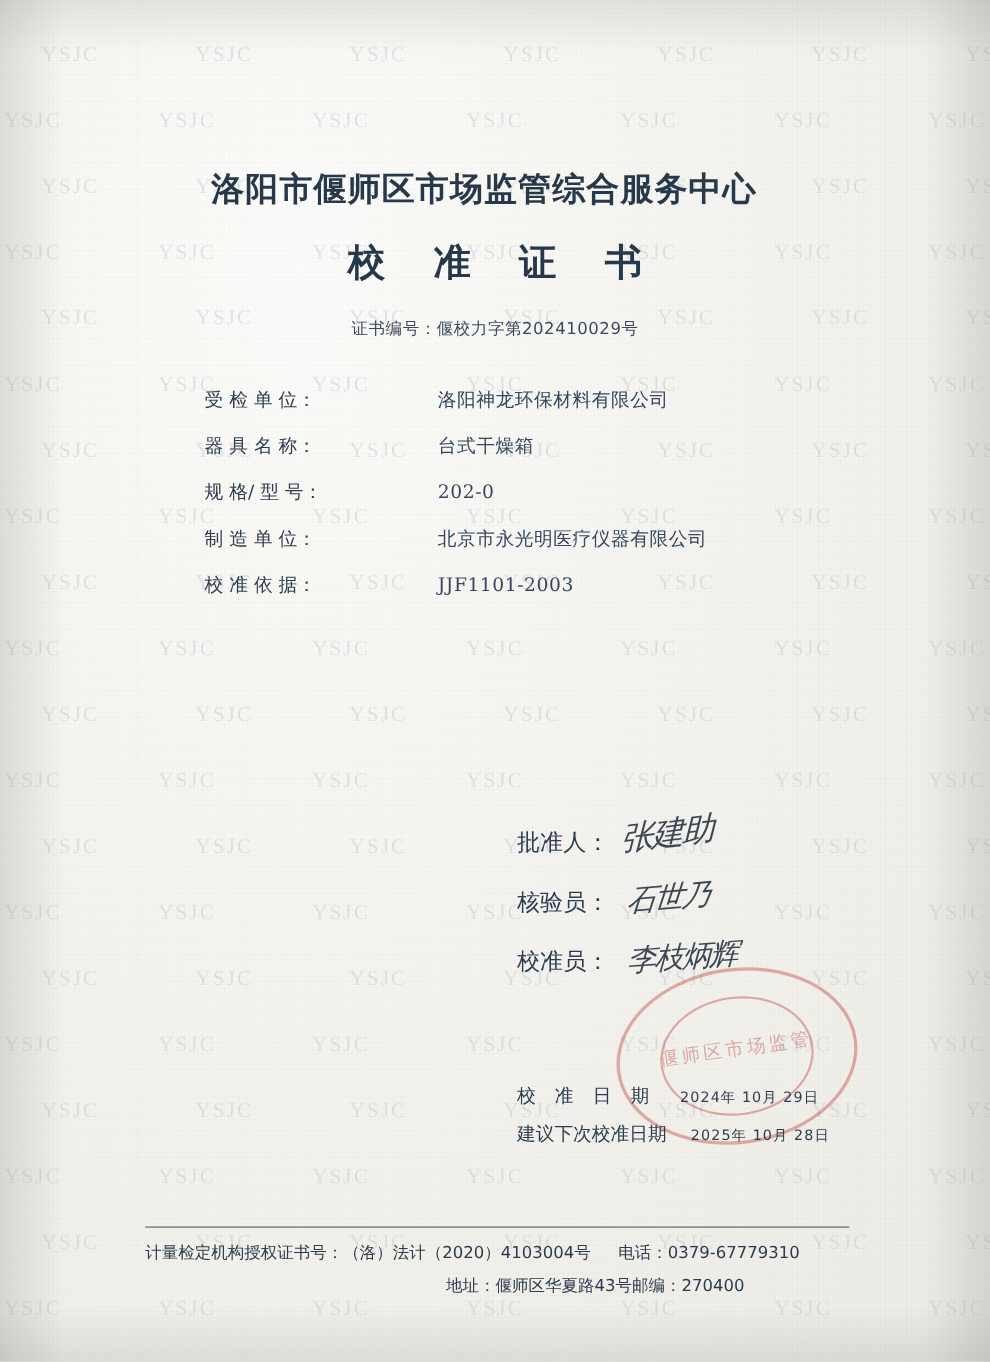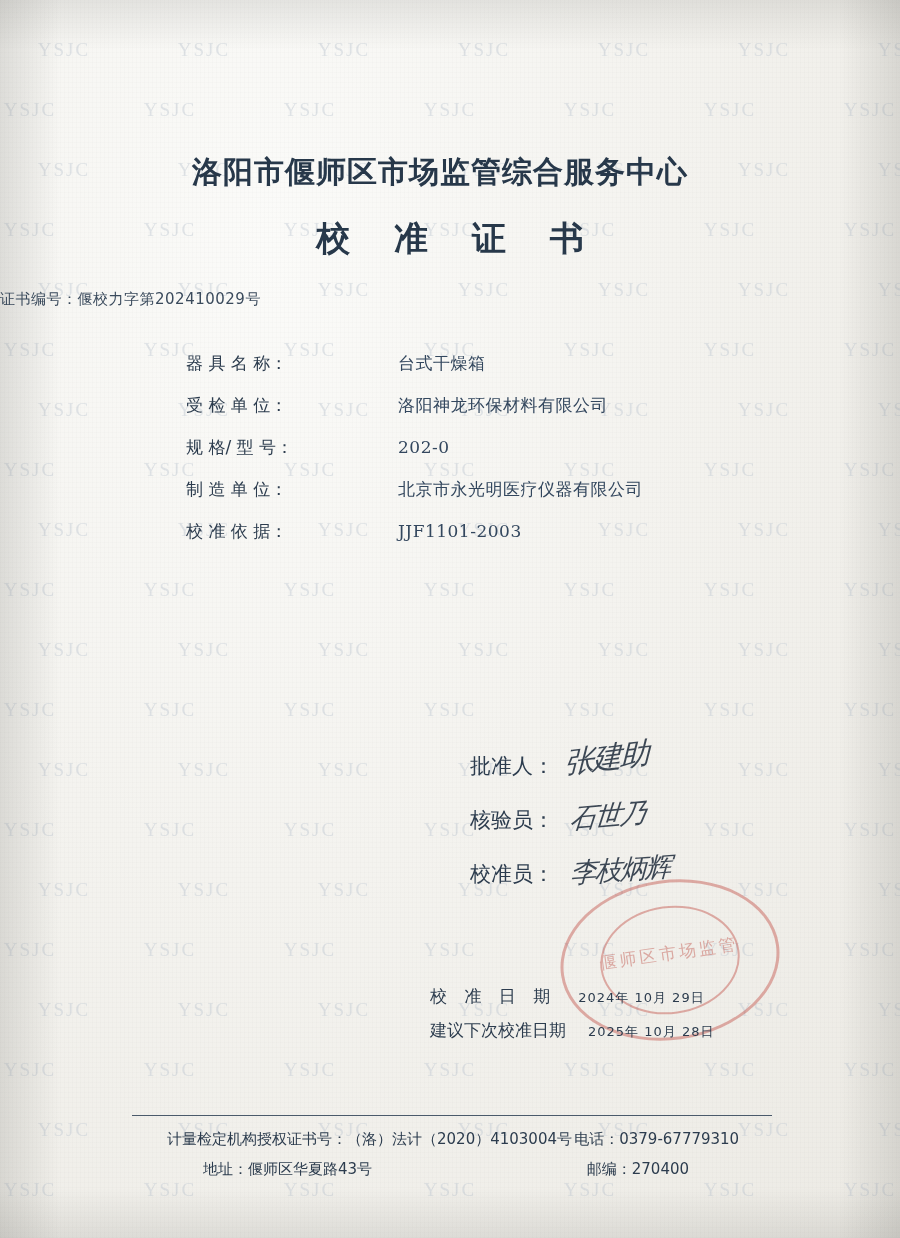--- a/index.html
+++ b/index.html
@@ -93,21 +93,21 @@
     font-weight: bold;
     letter-spacing: 16px;
     text-indent: 16px;
     color: #27384a;
   }
   .cert-no {
     position: absolute;
     top: 290px;
     left: 0;
     width: 900px;
-    text-align: left;
+    text-align: center;
     font-family: "DejaVu Sans", sans-serif;
     font-size: 15px;
     color: #3a4a5c;
     letter-spacing: 0.5px;
   }
 
   
   #fields {
     position: absolute;
     top: 352px;
@@ -207,21 +207,21 @@
     width: 460px;
   }
   .date-row {
     display: flex;
     align-items: baseline;
     height: 34px;
     font-family: "DejaVu Sans", sans-serif;
     font-size: 17px;
     color: #2c3c4e;
   }
-  .date-label { letter-spacing: 6px; }
+  .date-label { letter-spacing: 6px; margin-left: 40px; }
   .date-label.sp2 { letter-spacing: 0px; }
   .date-value {
     margin-left: 22px;
     font-family: "DejaVu Sans", sans-serif;
     font-size: 13px;
     color: #2c3c4e;
     letter-spacing: 1px;
   }
 
   
@@ -239,24 +239,23 @@
     left: 132px;
     width: 660px;
     font-family: "DejaVu Sans", sans-serif;
     font-size: 15px;
     color: #2c3c4e;
   }
   .footer-row {
     display: flex;
     height: 30px;
     align-items: center;
-    margin-left: 35px;
   }
   .footer-left { width: 430px; }
-  .footer-left.indent { padding-left: 36px; }
+  .footer-left.indent { padding-left: 36px; text-align: right; }
   .footer-right { width: 230px; }
 </style>
 </head>
 <body>
 
 <div id="paper">
   <div id="watermark" style="color: rgb(185, 195, 207);">
       <span>YSJC</span>
       <span>YSJC</span>
       <span>YSJC</span>
@@ -409,26 +408,26 @@
   <div id="vignette"></div>
 
   <div id="content">
 
     <div class="title-cn">洛阳市偃师区市场监管综合服务中心</div>
     <div class="title-sub">校 准 证 书</div>
     <div class="cert-no">证书编号：偃校力字第202410029号</div>
 
     <div id="fields">
         <div class="field-row">
+          <div class="field-label">受 检 单 位：</div>
+          <div class="field-value">洛阳神龙环保材料有限公司</div>
+        </div>
+        <div class="field-row">
           <div class="field-label">器 具 名 称：</div>
           <div class="field-value">台式干燥箱</div>
-        </div>
-        <div class="field-row">
-          <div class="field-label">受 检 单 位：</div>
-          <div class="field-value">洛阳神龙环保材料有限公司</div>
         </div>
         <div class="field-row">
           <div class="field-label">规 格/ 型 号：</div>
           <div class="field-value">202-0</div>
         </div>
         <div class="field-row">
           <div class="field-label">制 造 单 位：</div>
           <div class="field-value">北京市永光明医疗仪器有限公司</div>
         </div>
         <div class="field-row">

